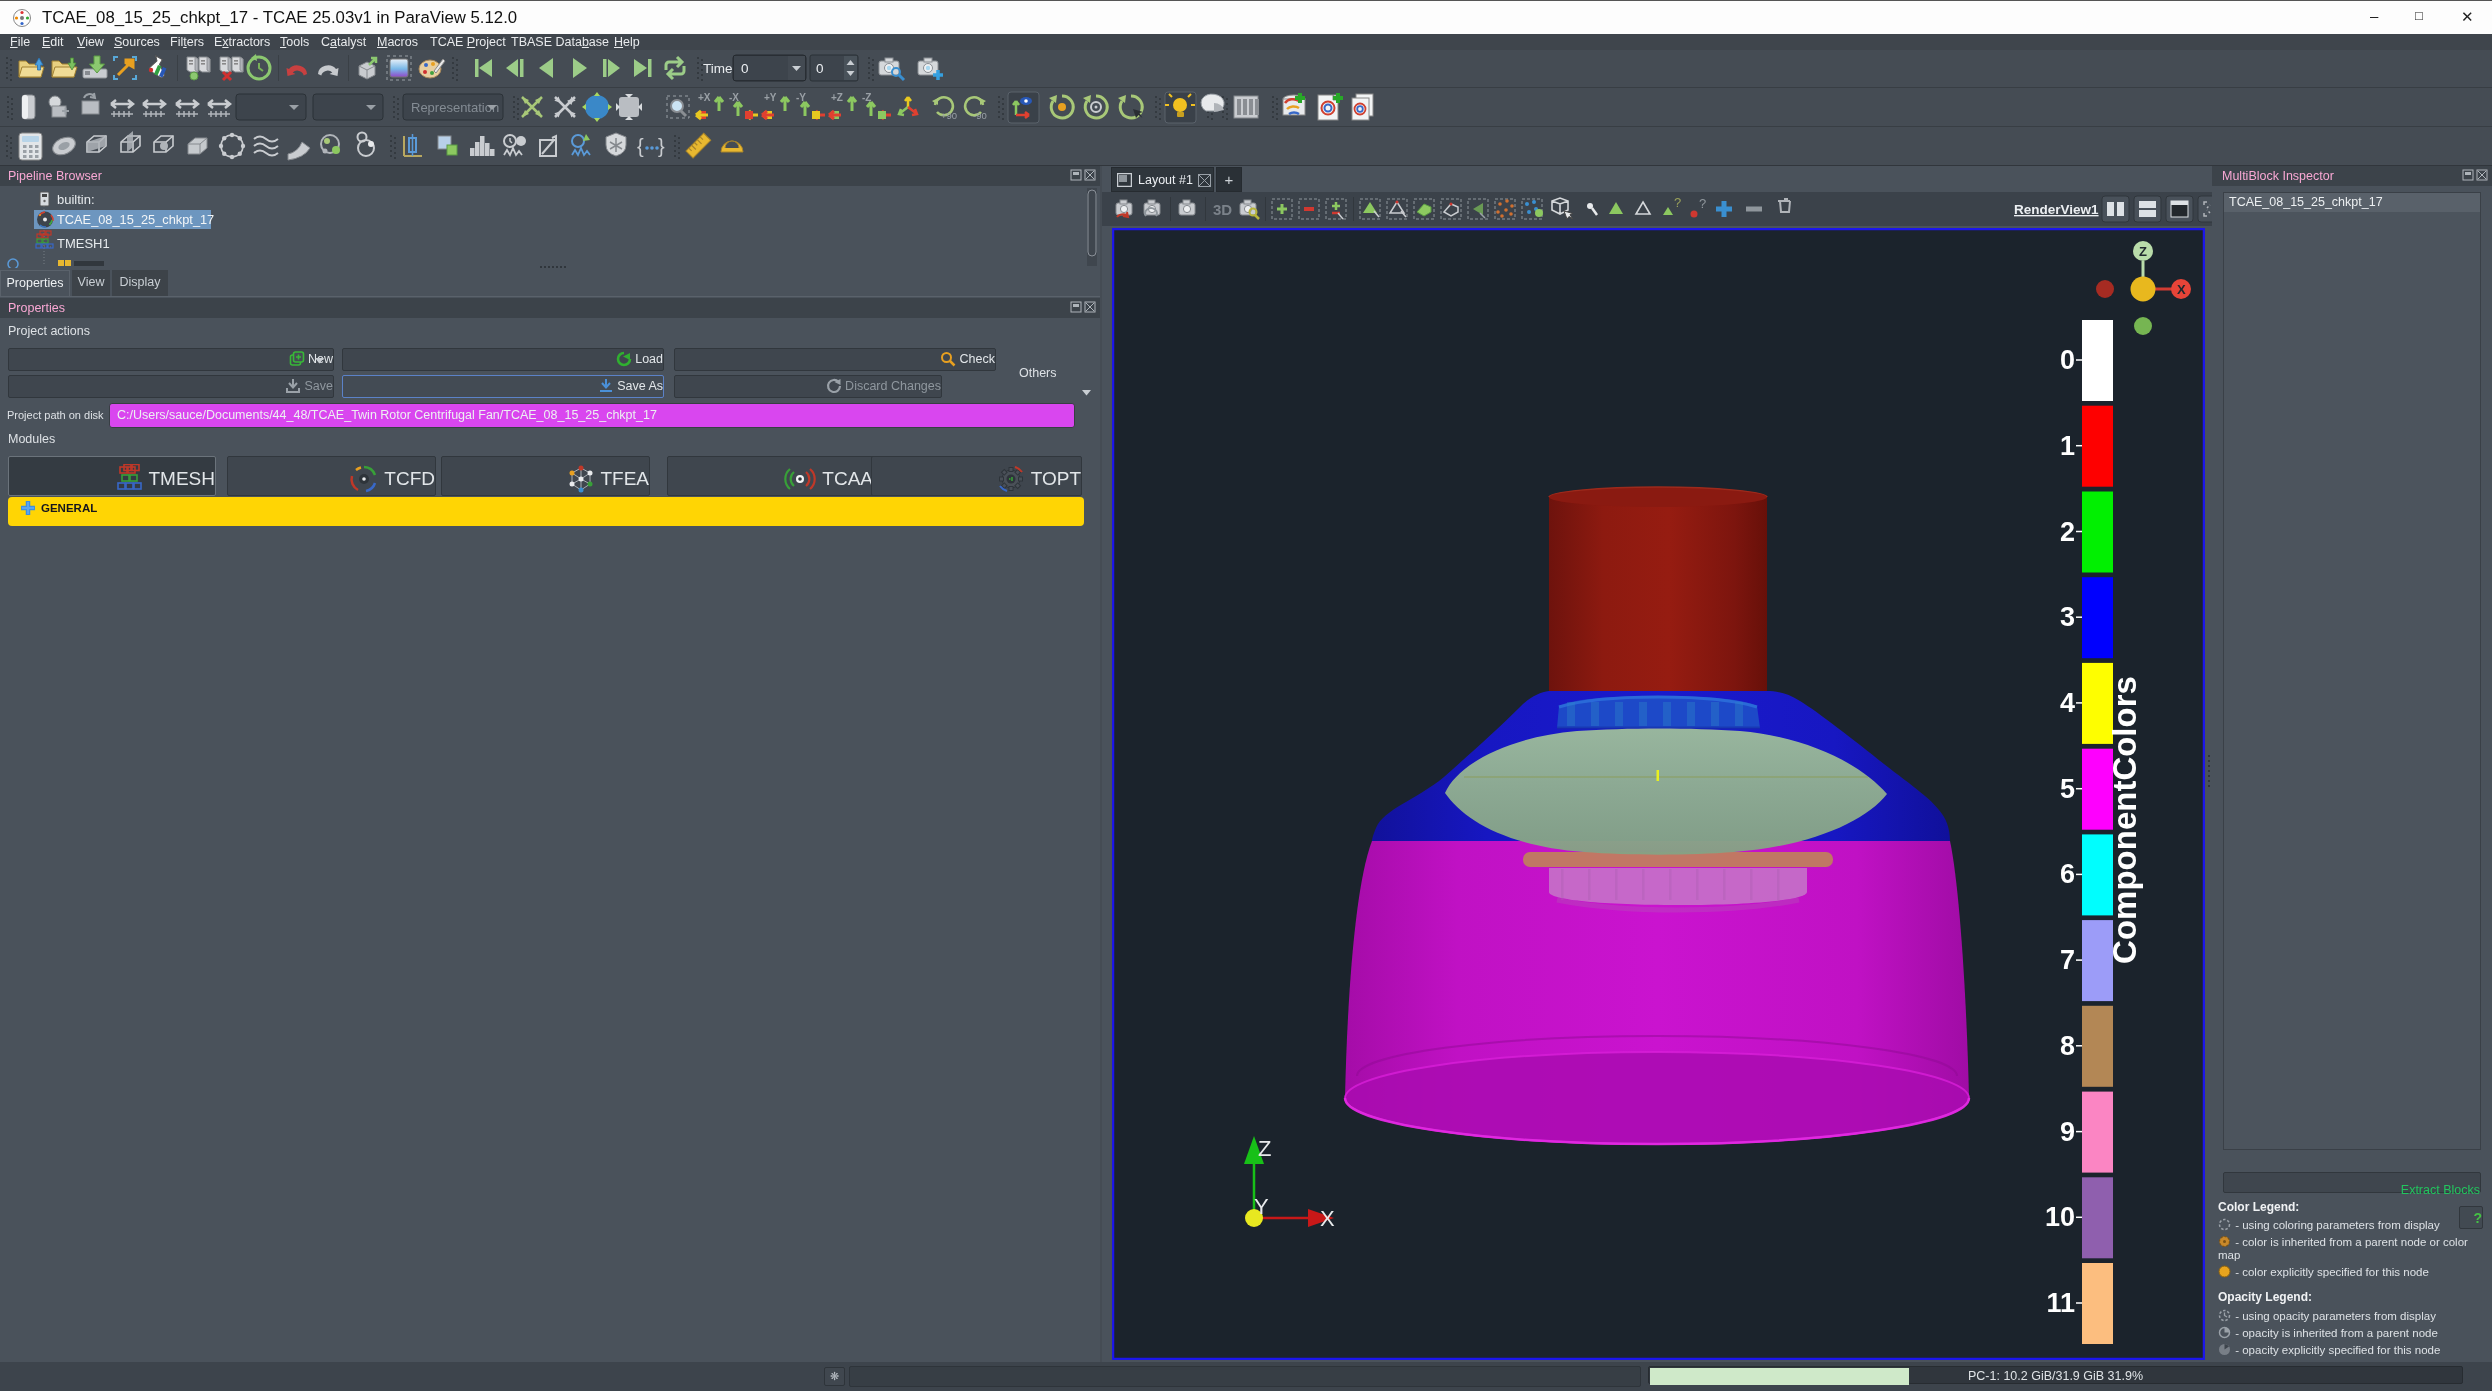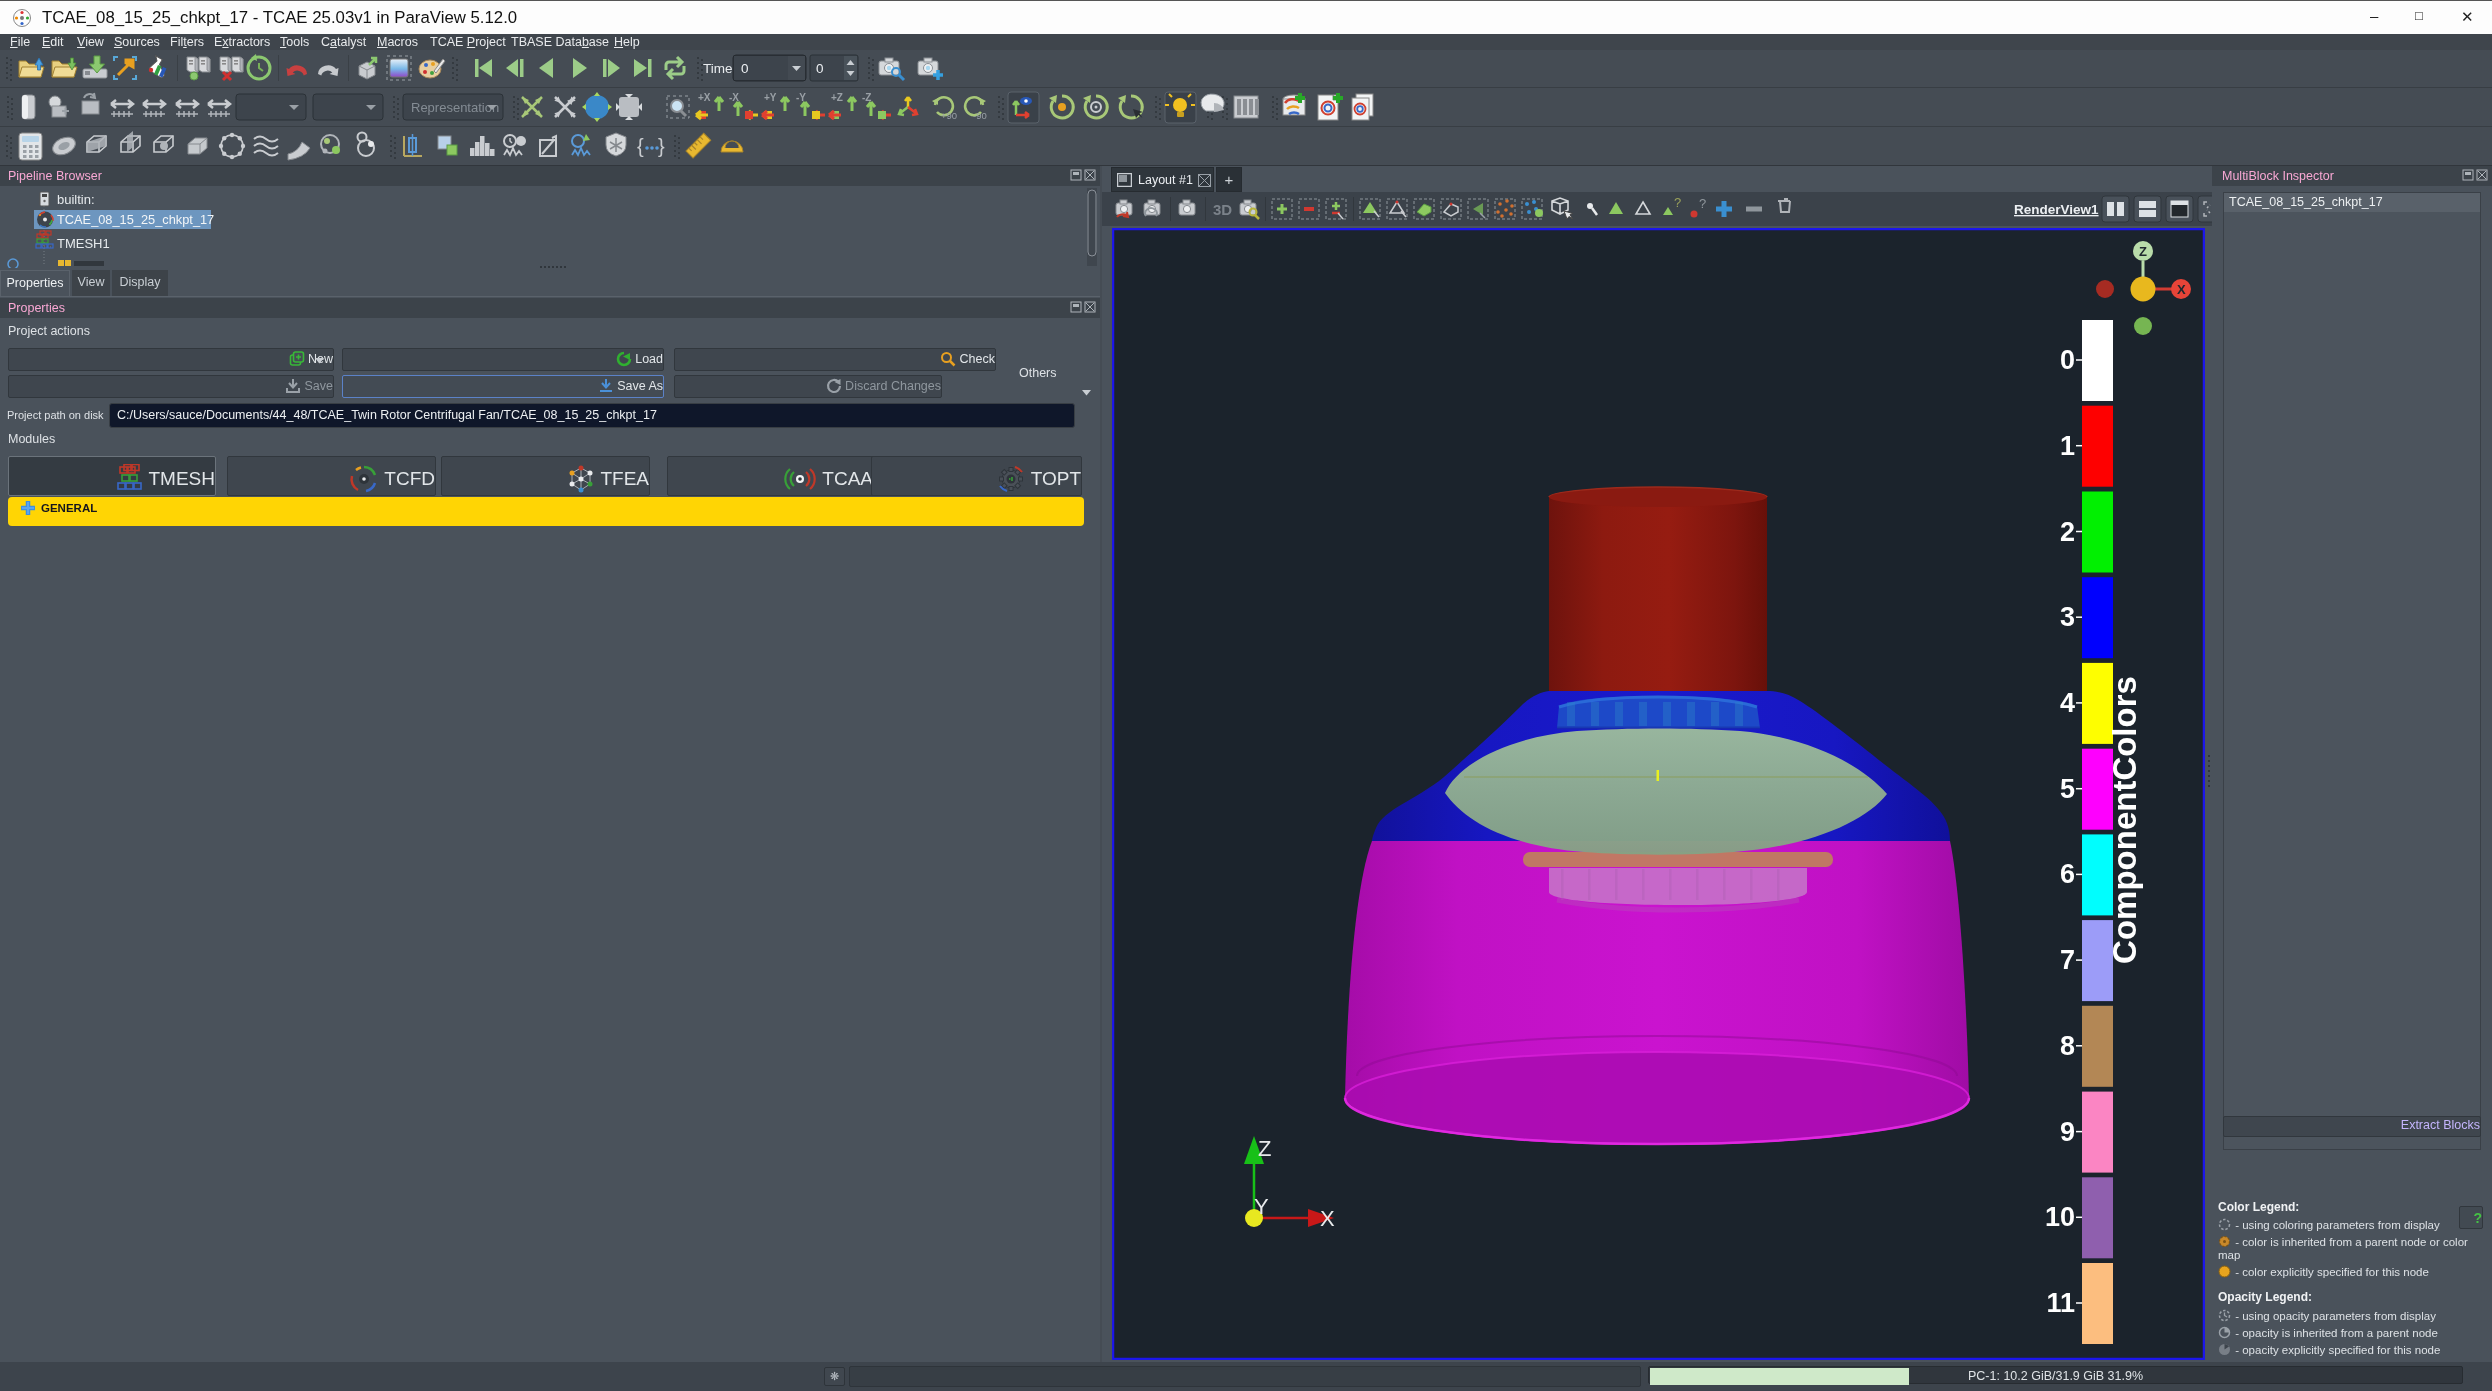--- a/index.html
+++ b/index.html
@@ -598,21 +598,21 @@
         </svg> Save As</span></div>
     <div class="btn" style="left:674px;top:209px;width:268px;height:23px;color:#8f979e"><span style="position:relative;top:2px"><svg width="16" height="16" style="vertical-align:-4px">
           <path d="M 12.5 4 a 6 6 0 1 0 1.5 4" fill="none" stroke="#9aa1a8" stroke-width="2.2"></path>
           <path d="M 14.5 1 l 0 6 l -6 -3 Z" fill="#9aa1a8"></path>
         </svg> Discard Changes</span></div>
     <div class="lbl" style="left:1019px;top:200px">Others</div>
     <svg class="abs" style="left:1082px;top:224px" width="10" height="6">
       <path d="M 0 0 L 9 0 L 4.5 5.5 Z" fill="#c9ced3"></path>
     </svg>
     <div class="lbl" style="left:7px;top:243px;font-size:11px">Project path on disk</div>
-    <div class="abs" style="left:109px;top:237px;width:966px;height:25px;background:#0f172a;border:1px solid #383e44;border-radius:3px;font-size:12.5px;color:#edf0f2;padding:4px 0 0 7px">C:/Users/sauce/Documents/44_48/TCAE_Twin Rotor Centrifugal Fan/TCAE_08_15_25_chkpt_17</div>
+    <div class="abs" style="left:109px;top:237px;width:966px;height:25px;background:#d946ef;border:1px solid #383e44;border-radius:3px;font-size:12.5px;color:#edf0f2;padding:4px 0 0 7px">C:/Users/sauce/Documents/44_48/TCAE_Twin Rotor Centrifugal Fan/TCAE_08_15_25_chkpt_17</div>
     <div class="lbl" style="left:8px;top:266px">Modules</div>
     <div class="btn" style="left:8px;top:290px;width:208px;height:40px;font-size:19px;background:#343b42;border:1px solid #6b737b"><span style="position:relative;top:7px"><svg width="30" height="30" style="vertical-align:-9px">
           <g fill="none" stroke-width="1.6">
             <rect x="6" y="3" width="7" height="6" stroke="#c03828"></rect>
             <rect x="14" y="3" width="7" height="6" stroke="#c03828"></rect>
             <rect x="10" y="0.5" width="7" height="6" stroke="#c03828"></rect>
             <rect x="18" y="0.5" width="7" height="6" stroke="#c03828"></rect>
             <rect x="8" y="11" width="7" height="6" stroke="#38a038"></rect>
             <rect x="16" y="11" width="7" height="6" stroke="#38a038"></rect>
             <rect x="4" y="19" width="7" height="6" stroke="#3868c8"></rect>
@@ -916,21 +916,21 @@
       <span style="position:absolute;left:10px;top:3px">MultiBlock Inspector</span>
       <svg class="dockicons" width="26" height="12">
         <rect x="1" y="1" width="10" height="10" fill="none" stroke="#aeb4ba"></rect>
         <rect x="3" y="3" width="6" height="3" fill="#aeb4ba"></rect>
         <rect x="15" y="1" width="10" height="10" fill="none" stroke="#aeb4ba"></rect>
         <path d="M 16 2 L 24 10 M 24 2 L 16 10" stroke="#aeb4ba"></path>
       </svg>
     </div>
     <div class="abs" style="left:11px;top:26px;width:258px;height:958px;background:#4c545d;border:1px solid #3a4047"></div>
     <div class="abs" style="left:12px;top:27px;width:256px;height:19px;background:#59616a;font-size:12.5px;color:#eceff1;padding:2px 0 0 5px">TCAE_08_15_25_chkpt_17</div>
-    <div class="btn" style="left:11px;top:950px;width:258px;height:21px;color:#c4b5fd;padding-top:1px">Extract Blocks</div>
+    <div class="btn" style="left:11px;top:1006px;width:258px;height:21px;color:#22c55e;padding-top:10px">Extract Blocks</div>
     <div class="btn" style="left:247px;top:1040px;width:24px;height:23px;background:#424a52"><span style="position:relative;top:3px;color:#45c245;font-weight:bold;font-size:14px">?</span></div>
     <div class="abs" style="left:6px;top:1034px;font-size:12px;font-weight:bold;color:#f0f2f4">Color Legend:</div>
     <div class="abs" style="left:6px;top:1052px;font-size:11.5px;color:#dde1e5"><svg width="14" height="13" style="vertical-align:-2px">
         <circle cx="6.5" cy="6.5" r="5" fill="none" stroke="#9aa1a8" stroke-width="1.5" stroke-dasharray="2.5 1.8"></circle>
       </svg> - using coloring parameters from display</div>
     <div class="abs" style="left:6px;top:1069px;width:270px;font-size:11.5px;color:#dde1e5;line-height:13px"><svg width="14" height="13" style="vertical-align:-2px">
         <circle cx="6.5" cy="6.5" r="5" fill="#c8882a" stroke="#7a5214" stroke-width="1.2" stroke-dasharray="2.2 1.6"></circle>
         <circle cx="6.5" cy="6.5" r="1.5" fill="#7a5214"></circle>
       </svg> - color is inherited from a parent node or color map</div>
     <div class="abs" style="left:6px;top:1099px;font-size:11.5px;color:#dde1e5"><svg width="14" height="13" style="vertical-align:-2px">

